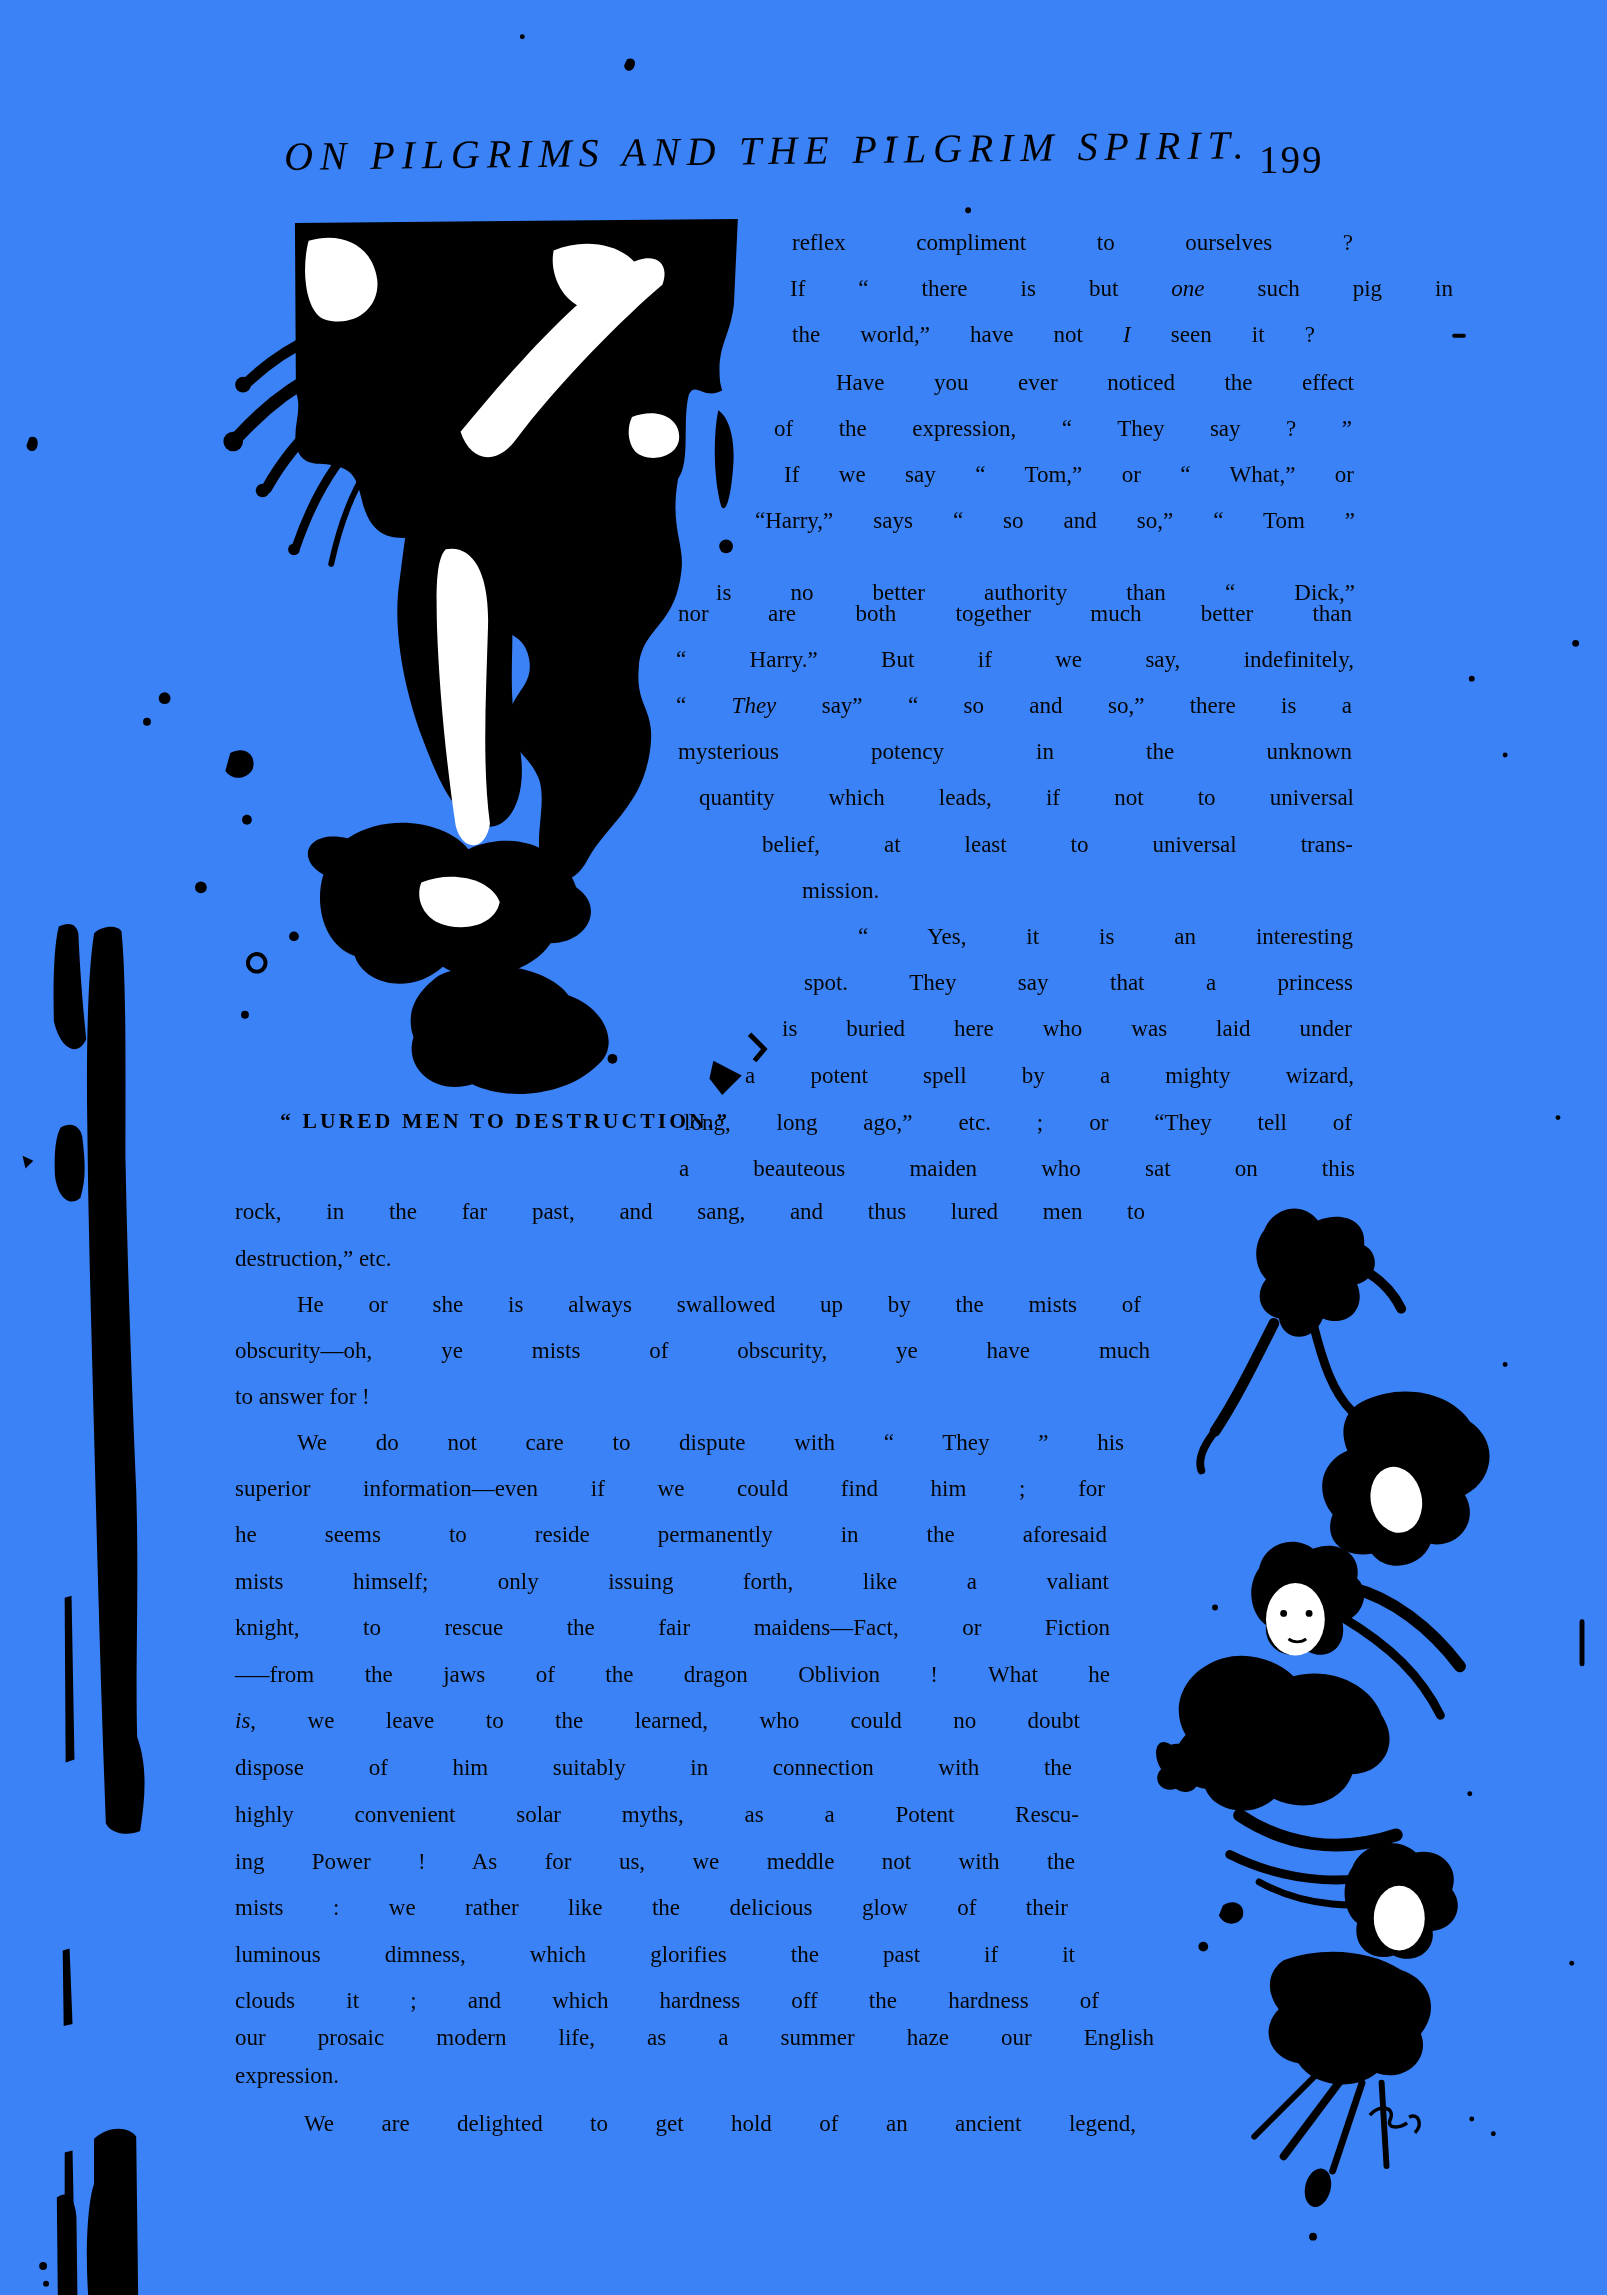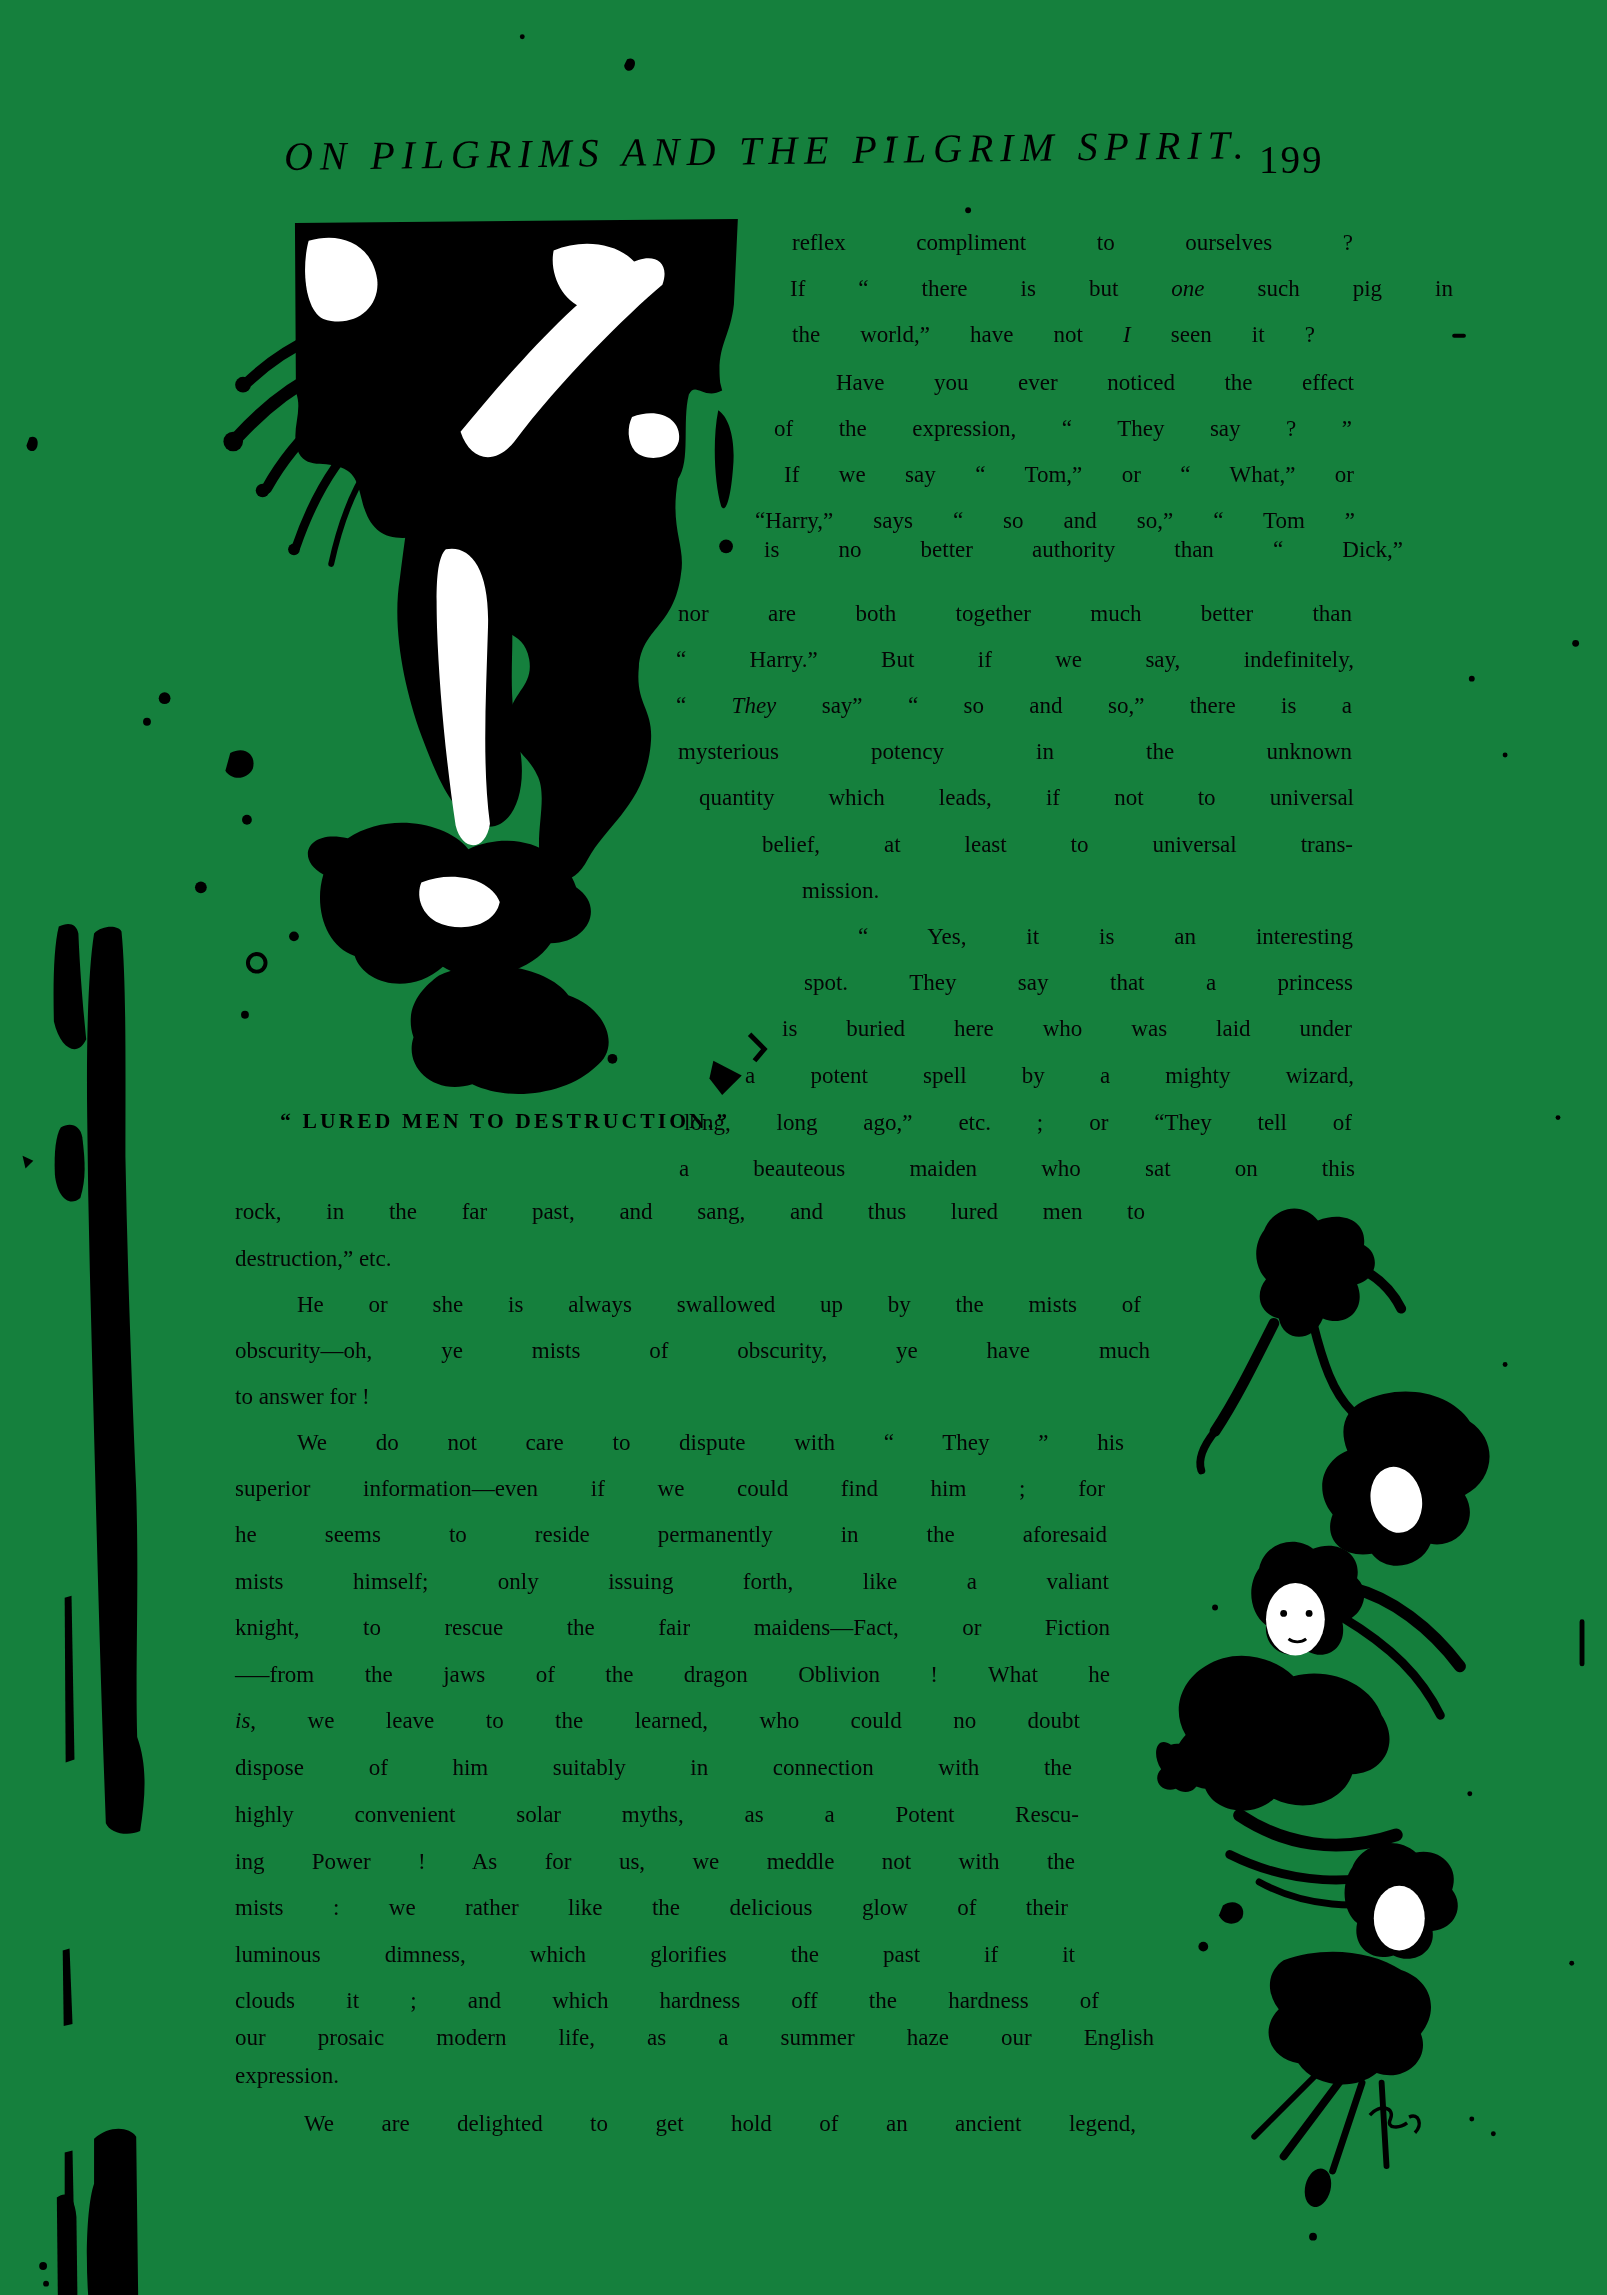--- a/index.html
+++ b/index.html
@@ -1,17 +1,17 @@
 <!DOCTYPE html>
 <html><head>
 <meta charset="utf-8">
 <style>
   html,body{margin:0;padding:0;background:#e8e8e8;}
   #page{
-    position:relative;width:1607px;height:2296px;background:#15803d;
+    position:relative;width:1607px;height:2296px;background:#3b82f6;
     overflow:hidden;font-family:"Liberation Serif","DejaVu Serif",serif;color:#000;
   }
   #art{position:absolute;left:0;top:0;width:1607px;height:2296px;pointer-events:none;}
   .tl{position:absolute;font-size:23px;line-height:1.2;color:#050505;}
   .tl i{font-style:italic;}
   .just{text-align:justify;text-align-last:justify;}
   .nw{white-space:nowrap;}
   #running-head{
     position:absolute;left:284px;top:133px;font-style:italic;font-size:40px;
     letter-spacing:6.9px;white-space:nowrap;transform:rotate(-0.7deg);transform-origin:left center;
@@ -34,21 +34,21 @@
   <div id="figure-caption">“ LURED MEN TO DESTRUCTION.”</div>
 
   <div id="text-layer">
       <div class="tl just" style="left: 792px; top: 229px; width: 561px;"><span>reflex compliment to ourselves ?</span></div>
       <div class="tl just" style="left: 790px; top: 275px; width: 663px;"><span>If “ there is but </span><i>one</i><span> such pig in</span></div>
       <div class="tl just" style="left: 792px; top: 321px; width: 523px;"><span>the world,” have not </span><i>I</i><span> seen it ?</span></div>
       <div class="tl just" style="left: 836px; top: 369px; width: 518px;"><span>Have you ever noticed the effect</span></div>
       <div class="tl just" style="left: 774px; top: 415px; width: 578px;"><span>of the expression, “ They say ? ”</span></div>
       <div class="tl just" style="left: 784px; top: 461px; width: 570px;"><span>If we say “ Tom,” or “ What,” or</span></div>
       <div class="tl just" style="left: 755px; top: 507px; width: 600px;"><span>“Harry,” says “ so and so,” “ Tom ”</span></div>
-      <div class="tl just" style="left: 716px; top: 536px; width: 639px; margin-left: 48px;"><span>is no better authority than “ Dick,”</span></div>
+      <div class="tl just" style="left: 716px; top: 579px; width: 639px;"><span>is no better authority than “ Dick,”</span></div>
       <div class="tl just" style="left: 678px; top: 600px; width: 674px;"><span>nor are both together much better than</span></div>
       <div class="tl just" style="left: 676px; top: 646px; width: 678px;"><span>“ Harry.”   But if we say, indefinitely,</span></div>
       <div class="tl just" style="left: 676px; top: 692px; width: 676px;"><span>“ </span><i>They</i><span> say” “ so and so,” there is a</span></div>
       <div class="tl just" style="left: 678px; top: 738px; width: 674px;"><span>mysterious potency in the unknown</span></div>
       <div class="tl just" style="left: 699px; top: 784px; width: 655px;"><span>quantity which leads, if not to universal</span></div>
       <div class="tl just" style="left: 762px; top: 831px; width: 591px;"><span>belief, at least to universal trans-</span></div>
       <div class="tl nw" style="left: 802px; top: 877px;"><span>mission.</span></div>
       <div class="tl just" style="left: 858px; top: 923px; width: 495px;"><span>“ Yes, it is an interesting</span></div>
       <div class="tl just" style="left: 804px; top: 969px; width: 549px;"><span>spot.  They say that a princess</span></div>
       <div class="tl just" style="left: 782px; top: 1015px; width: 570px;"><span>is buried here who was laid under</span></div>

